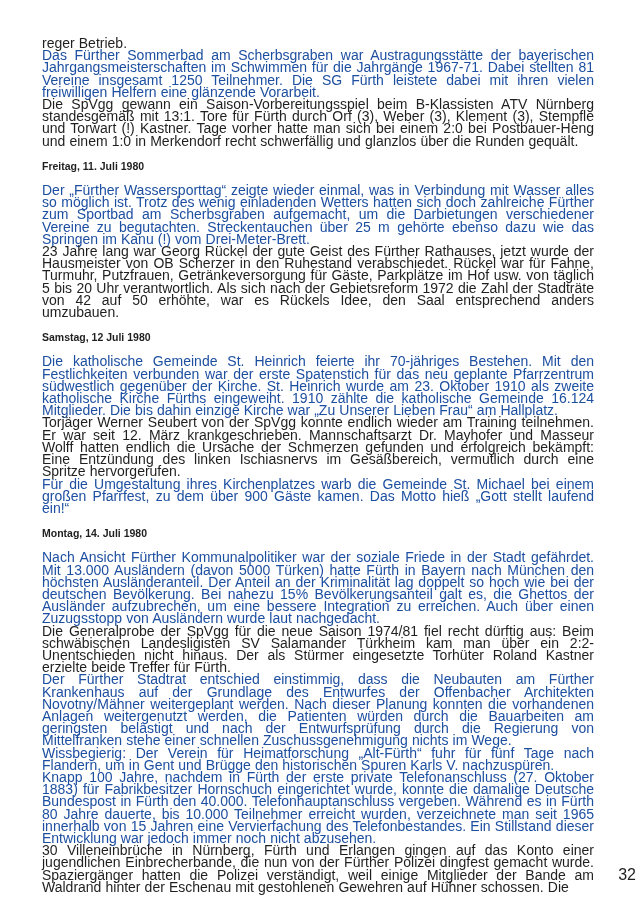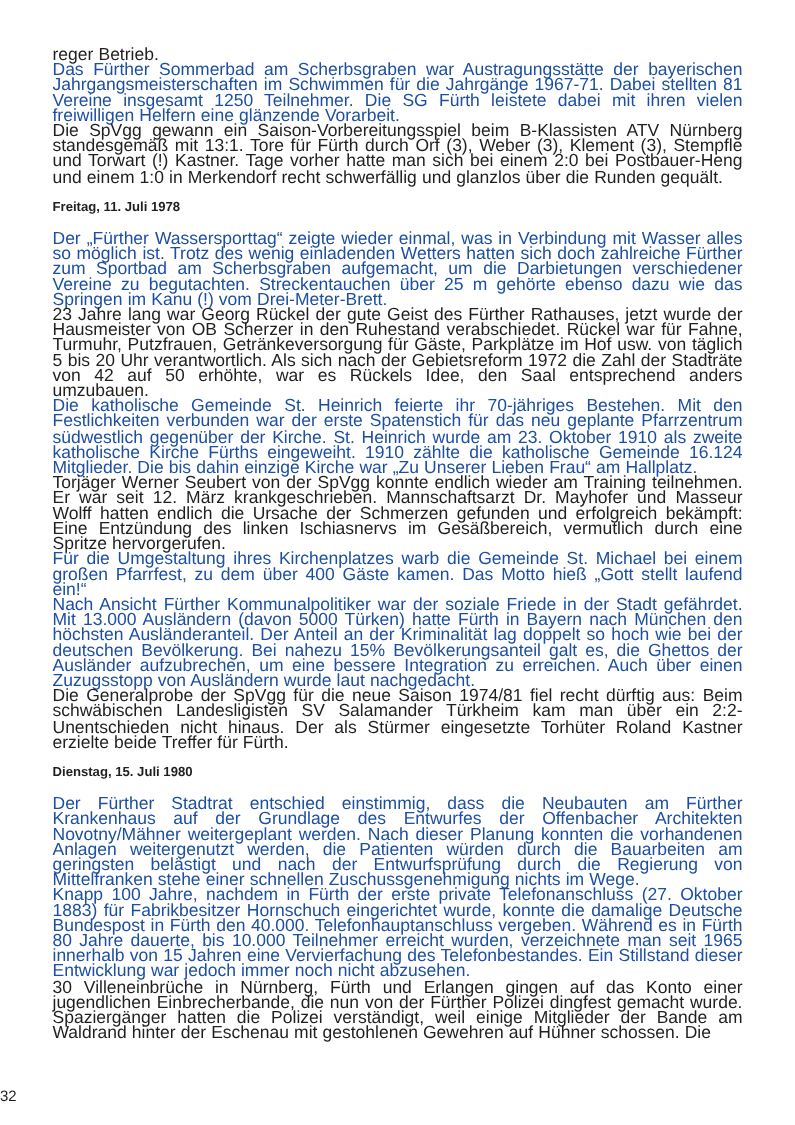--- a/index.html
+++ b/index.html
@@ -44,48 +44,50 @@
     line-height: 12.2px;
     font-weight: bold;
     color: var(--text-black);
     text-align: left;
   }
   .page-footer {
     position: absolute;
     bottom: 16px;
     left: 0;
     right: 0;
-    text-align: left;
-    font-size: 12px;
+    text-align: right;
+    font-size: 16px;
     color: var(--text-black);
   }
 </style>
 </head>
 <body>
 
 <div class="page">
   <div class="content">
 
     <p class="para black">reger Betrieb.</p>
     <p class="para blue">Das Fürther Sommerbad am Scherbsgraben war Austragungsstätte der bayerischen Jahrgangsmeisterschaften im Schwimmen für die Jahrgänge 1967-71. Dabei stellten 81 Vereine insgesamt 1250 Teilnehmer. Die SG Fürth leistete dabei mit ihren vielen freiwilligen Helfern eine glänzende Vorarbeit.</p>
     <p class="para black">Die SpVgg gewann ein Saison-Vorbereitungsspiel beim B-Klassisten ATV Nürnberg standesgemäß mit 13:1. Tore für Fürth durch Orf (3), Weber (3), Klement (3), Stempfle und Torwart (!) Kastner. Tage vorher hatte man sich bei einem 2:0 bei Postbauer-Heng und einem 1:0 in Merkendorf recht schwerfällig und glanzlos über die Runden gequält.</p>
 
-    <h2 class="heading">Freitag, 11. Juli 1978</h2>
+    <h2 class="heading">Freitag, 11. Juli 1980</h2>
     <p class="para blue">Der „Fürther Wassersporttag“ zeigte wieder einmal, was in Verbindung mit Wasser alles so möglich ist. Trotz des wenig einladenden Wetters hatten sich doch zahlreiche Fürther zum Sportbad am Scherbsgraben aufgemacht, um die Darbietungen verschiedener Vereine zu begutachten. Streckentauchen über 25 m gehörte ebenso dazu wie das Springen im Kanu (!) vom Drei-Meter-Brett.</p>
     <p class="para black">23 Jahre lang war Georg Rückel der gute Geist des Fürther Rathauses, jetzt wurde der Hausmeister von OB Scherzer in den Ruhestand verabschiedet. Rückel war für Fahne, Turmuhr, Putzfrauen, Getränkeversorgung für Gäste, Parkplätze im Hof usw. von täglich 5 bis 20 Uhr verantwortlich. Als sich nach der Gebietsreform 1972 die Zahl der Stadträte von 42 auf 50 erhöhte, war es Rückels Idee, den Saal entsprechend anders umzubauen.</p>
 
+    <h2 class="heading">Samstag, 12 Juli 1980</h2>
     <p class="para blue">Die katholische Gemeinde St. Heinrich feierte ihr 70-jähriges Bestehen. Mit den Festlichkeiten verbunden war der erste Spatenstich für das neu geplante Pfarrzentrum südwestlich gegenüber der Kirche. St. Heinrich wurde am 23. Oktober 1910 als zweite katholische Kirche Fürths eingeweiht. 1910 zählte die katholische Gemeinde 16.124 Mitglieder. Die bis dahin einzige Kirche war „Zu Unserer Lieben Frau“ am Hallplatz.</p>
     <p class="para black">Torjäger Werner Seubert von der SpVgg konnte endlich wieder am Training teilnehmen. Er war seit 12. März krankgeschrieben. Mannschaftsarzt Dr. Mayhofer und Masseur Wolff hatten endlich die Ursache der Schmerzen gefunden und erfolgreich bekämpft: Eine Entzündung des linken Ischiasnervs im Gesäßbereich, vermutlich durch eine Spritze hervorgerufen.</p>
-    <p class="para blue">Für die Umgestaltung ihres Kirchenplatzes warb die Gemeinde St. Michael bei einem großen Pfarrfest, zu dem über 400 Gäste kamen. Das Motto hieß „Gott stellt laufend ein!“</p>
+    <p class="para blue">Für die Umgestaltung ihres Kirchenplatzes warb die Gemeinde St. Michael bei einem großen Pfarrfest, zu dem über 900 Gäste kamen. Das Motto hieß „Gott stellt laufend ein!“</p>
 
+    <h2 class="heading">Montag, 14. Juli 1980</h2>
     <p class="para blue">Nach Ansicht Fürther Kommunalpolitiker war der soziale Friede in der Stadt gefährdet. Mit 13.000 Ausländern (davon 5000 Türken) hatte Fürth in Bayern nach München den höchsten Ausländeranteil. Der Anteil an der Kriminalität lag doppelt so hoch wie bei der deutschen Bevölkerung. Bei nahezu 15% Bevölkerungsanteil galt es, die Ghettos der Ausländer aufzubrechen, um eine bessere Integration zu erreichen. Auch über einen Zuzugsstopp von Ausländern wurde laut nachgedacht.</p>
     <p class="para black">Die Generalprobe der SpVgg für die neue Saison 1974/81 fiel recht dürftig aus: Beim schwäbischen Landesligisten SV Salamander Türkheim kam man über ein 2:2-Unentschieden nicht hinaus. Der als Stürmer eingesetzte Torhüter Roland Kastner erzielte beide Treffer für Fürth.</p>
 
-    <h2 class="heading">Dienstag, 15. Juli 1980</h2>
     <p class="para blue">Der Fürther Stadtrat entschied einstimmig, dass die Neubauten am Fürther Krankenhaus auf der Grundlage des Entwurfes der Offenbacher Architekten Novotny/Mähner weitergeplant werden. Nach dieser Planung konnten die vorhandenen Anlagen weitergenutzt werden, die Patienten würden durch die Bauarbeiten am geringsten belästigt und nach der Entwurfsprüfung durch die Regierung von Mittelfranken stehe einer schnellen Zuschussgenehmigung nichts im Wege.</p>
+    <p class="para blue">Wissbegierig: Der Verein für Heimatforschung „Alt-Fürth“ fuhr für fünf Tage nach Flandern, um in Gent und Brügge den historischen Spuren Karls V. nachzuspüren.</p>
 
     <p class="para blue">Knapp 100 Jahre, nachdem in Fürth der erste private Telefonanschluss (27. Oktober 1883) für Fabrikbesitzer Hornschuch eingerichtet wurde, konnte die damalige Deutsche Bundespost in Fürth den 40.000. Telefonhauptanschluss vergeben. Während es in Fürth 80 Jahre dauerte, bis 10.000 Teilnehmer erreicht wurden, verzeichnete man seit 1965 innerhalb von 15 Jahren eine Vervierfachung des Telefonbestandes. Ein Stillstand dieser Entwicklung war jedoch immer noch nicht abzusehen.</p>
     <p class="para black">30 Villeneinbrüche in Nürnberg, Fürth und Erlangen gingen auf das Konto einer jugendlichen Einbrecherbande, die nun von der Fürther Polizei dingfest gemacht wurde. Spaziergänger hatten die Polizei verständigt, weil einige Mitglieder der Bande am Waldrand hinter der Eschenau mit gestohlenen Gewehren auf Hühner schossen. Die</p>
 
   </div>
 
   <div class="page-footer">32</div>
 </div>
 
 </body></html>

